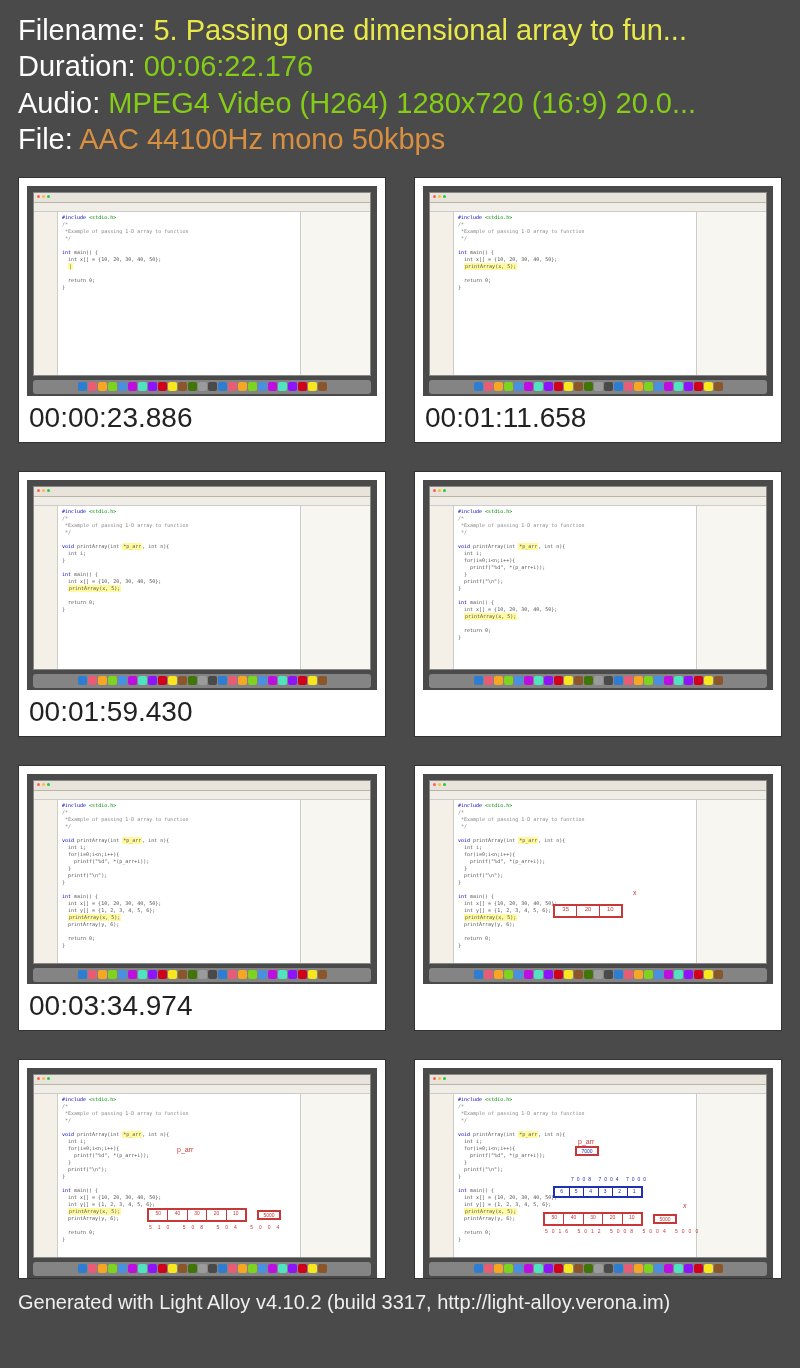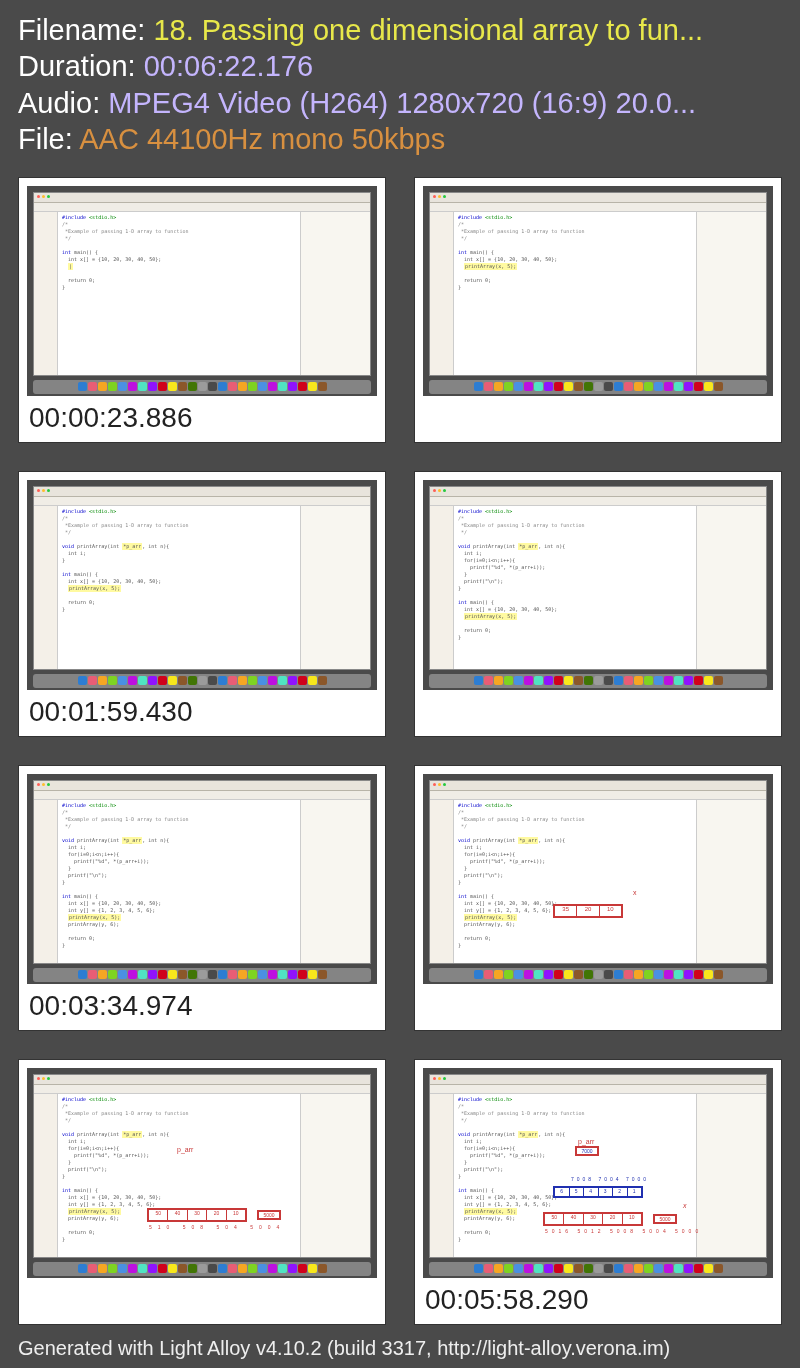--- a/index.html
+++ b/index.html
@@ -15,21 +15,21 @@
   }
   .info-row {
     font-size: 29px;
     line-height: 1.25;
     color: #fff;
   }
   .info-row .label {
     color: #fff;
   }
   .val-yellow { color: #e8e84a; }
-  .val-teal { color: #c4b5fd; }
+  .val-teal { color: #84cc16; }
   .val-orange { color: #d89040; }
   .thumbnails {
     padding: 10px 18px 0 18px;
     display: grid;
     grid-template-columns: 1fr 1fr;
     grid-column-gap: 28px;
     grid-row-gap: 28px;
   }
   .thumb-card {
     background: #fff;
@@ -155,21 +155,21 @@
     color: #c83838;
     font-family: sans-serif;
     pointer-events: none;
   }
 </style>
 </head>
 <body>
 
 <div class="info-panel">
   <div class="info-row">
-    <span class="label">Filename: </span><span class="val-yellow">18. Passing one dimensional array to fun...</span>
+    <span class="label">Filename: </span><span class="val-yellow">5. Passing one dimensional array to fun...</span>
   </div>
   <div class="info-row">
     <span class="label">Duration: </span><span class="val-teal">00:06:22.176</span>
   </div>
   <div class="info-row">
     <span class="label">Audio: </span><span class="val-teal">MPEG4 Video (H264) 1280x720 (16:9) 20.0...</span>
   </div>
   <div class="info-row">
     <span class="label">File: </span><span class="val-orange">AAC 44100Hz mono 50kbps</span>
   </div>
@@ -288,20 +288,21 @@
           <span style="background: rgb(126, 211, 33);"></span>
           <span style="background: rgb(74, 144, 226);"></span>
           <span style="background: rgb(189, 16, 224);"></span>
           <span style="background: rgb(80, 227, 194);"></span>
           <span style="background: rgb(144, 19, 254);"></span>
           <span style="background: rgb(208, 2, 27);"></span>
           <span style="background: rgb(248, 231, 28);"></span>
           <span style="background: rgb(139, 87, 42);"></span>
         </div>
       </div>
+      <div class="timestamp">00:01:11.658</div>
     </div>
     <div class="thumb-card">
       <div class="thumb-image">
         <div class="ide-inner">
     <div class="ide-topbar">
             <div class="traffic">
               <span class="tr-r"></span>
               <span class="tr-y"></span>
               <span class="tr-g"></span>
             </div>
@@ -724,17 +725,16 @@
           <span style="background: rgb(126, 211, 33);"></span>
           <span style="background: rgb(74, 144, 226);"></span>
           <span style="background: rgb(189, 16, 224);"></span>
           <span style="background: rgb(80, 227, 194);"></span>
           <span style="background: rgb(144, 19, 254);"></span>
           <span style="background: rgb(208, 2, 27);"></span>
           <span style="background: rgb(248, 231, 28);"></span>
           <span style="background: rgb(139, 87, 42);"></span>
         </div>
       </div>
-      <div class="timestamp">00:05:58.290</div>
     </div>
   </div>
 
 <div class="footer">Generated with Light Alloy v4.10.2 (build 3317, http://light-alloy.verona.im)</div>
 
 </body></html>

